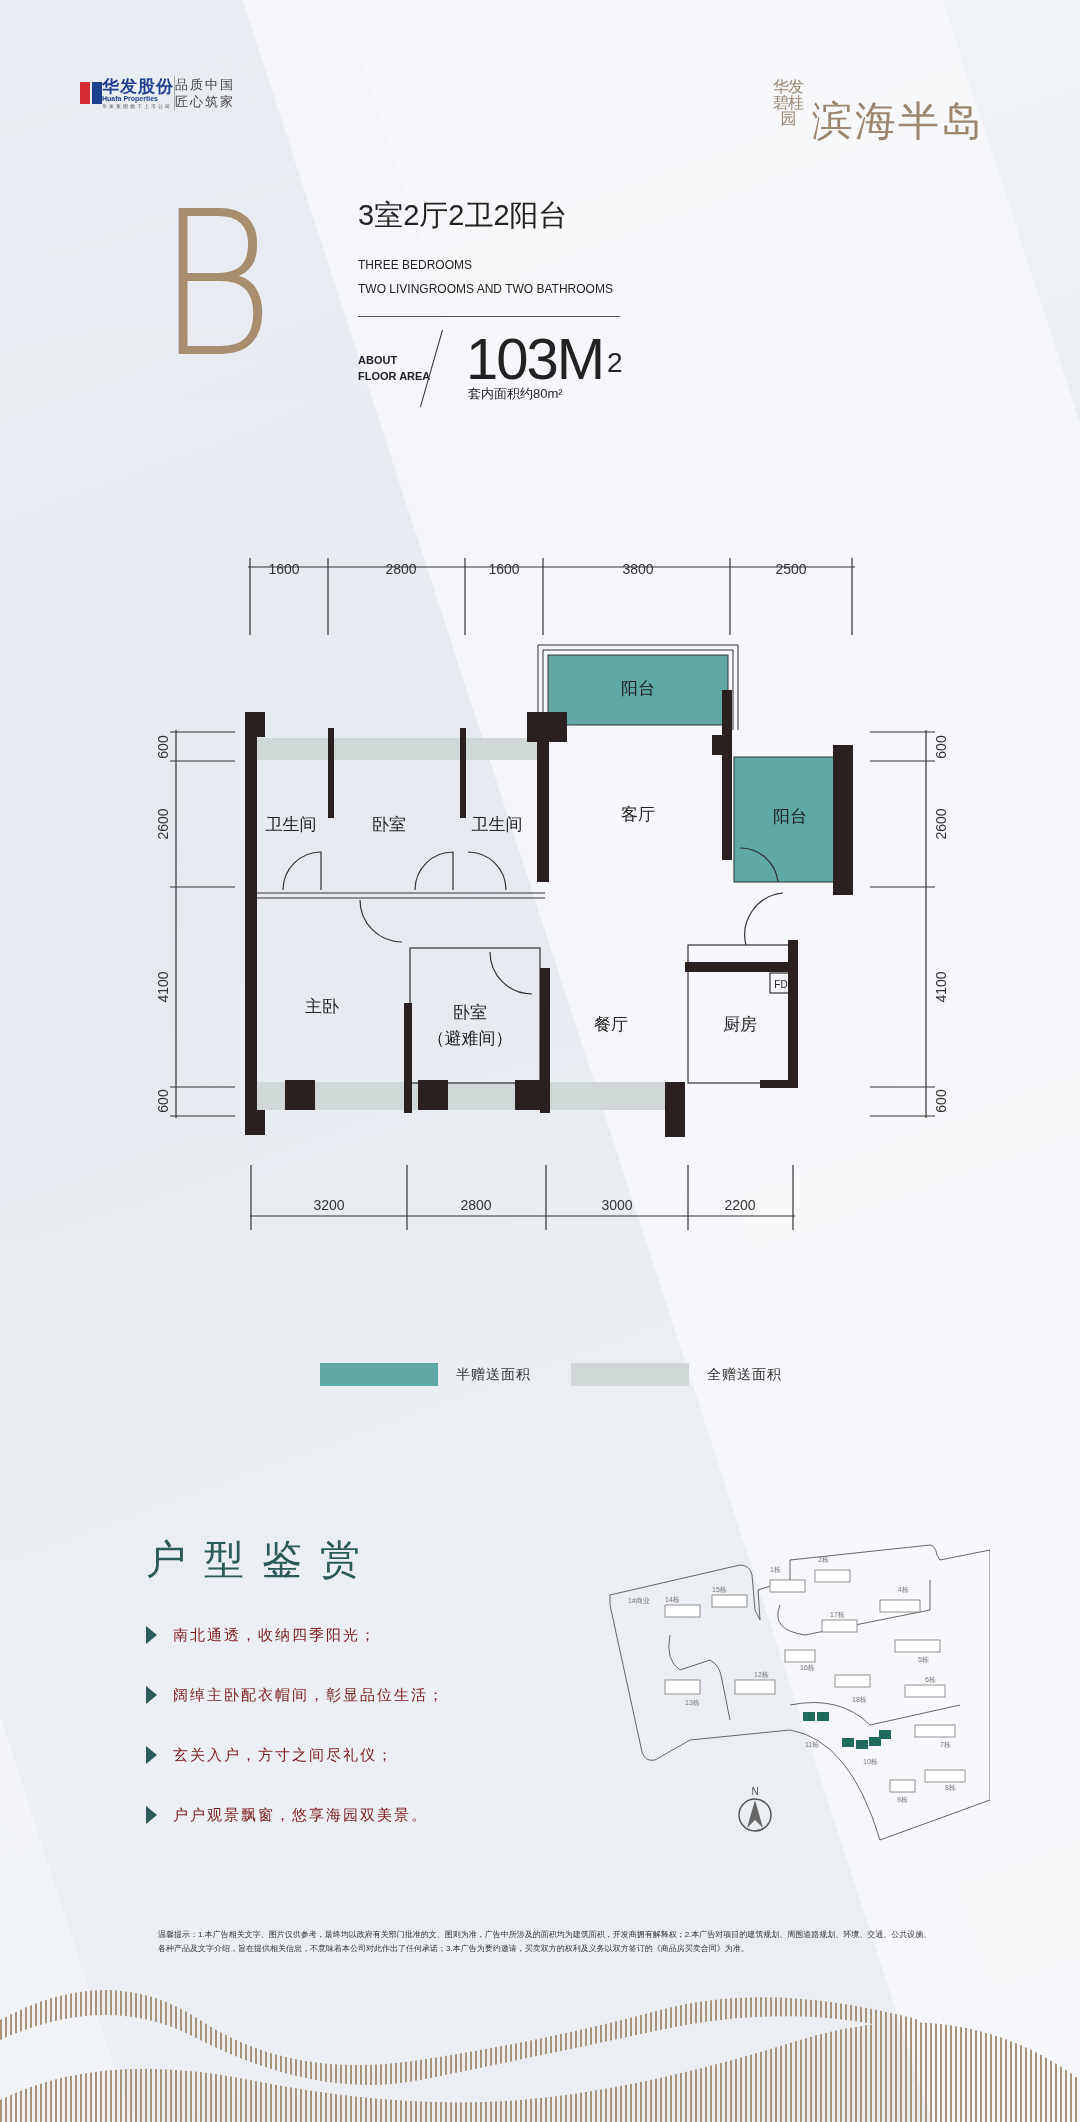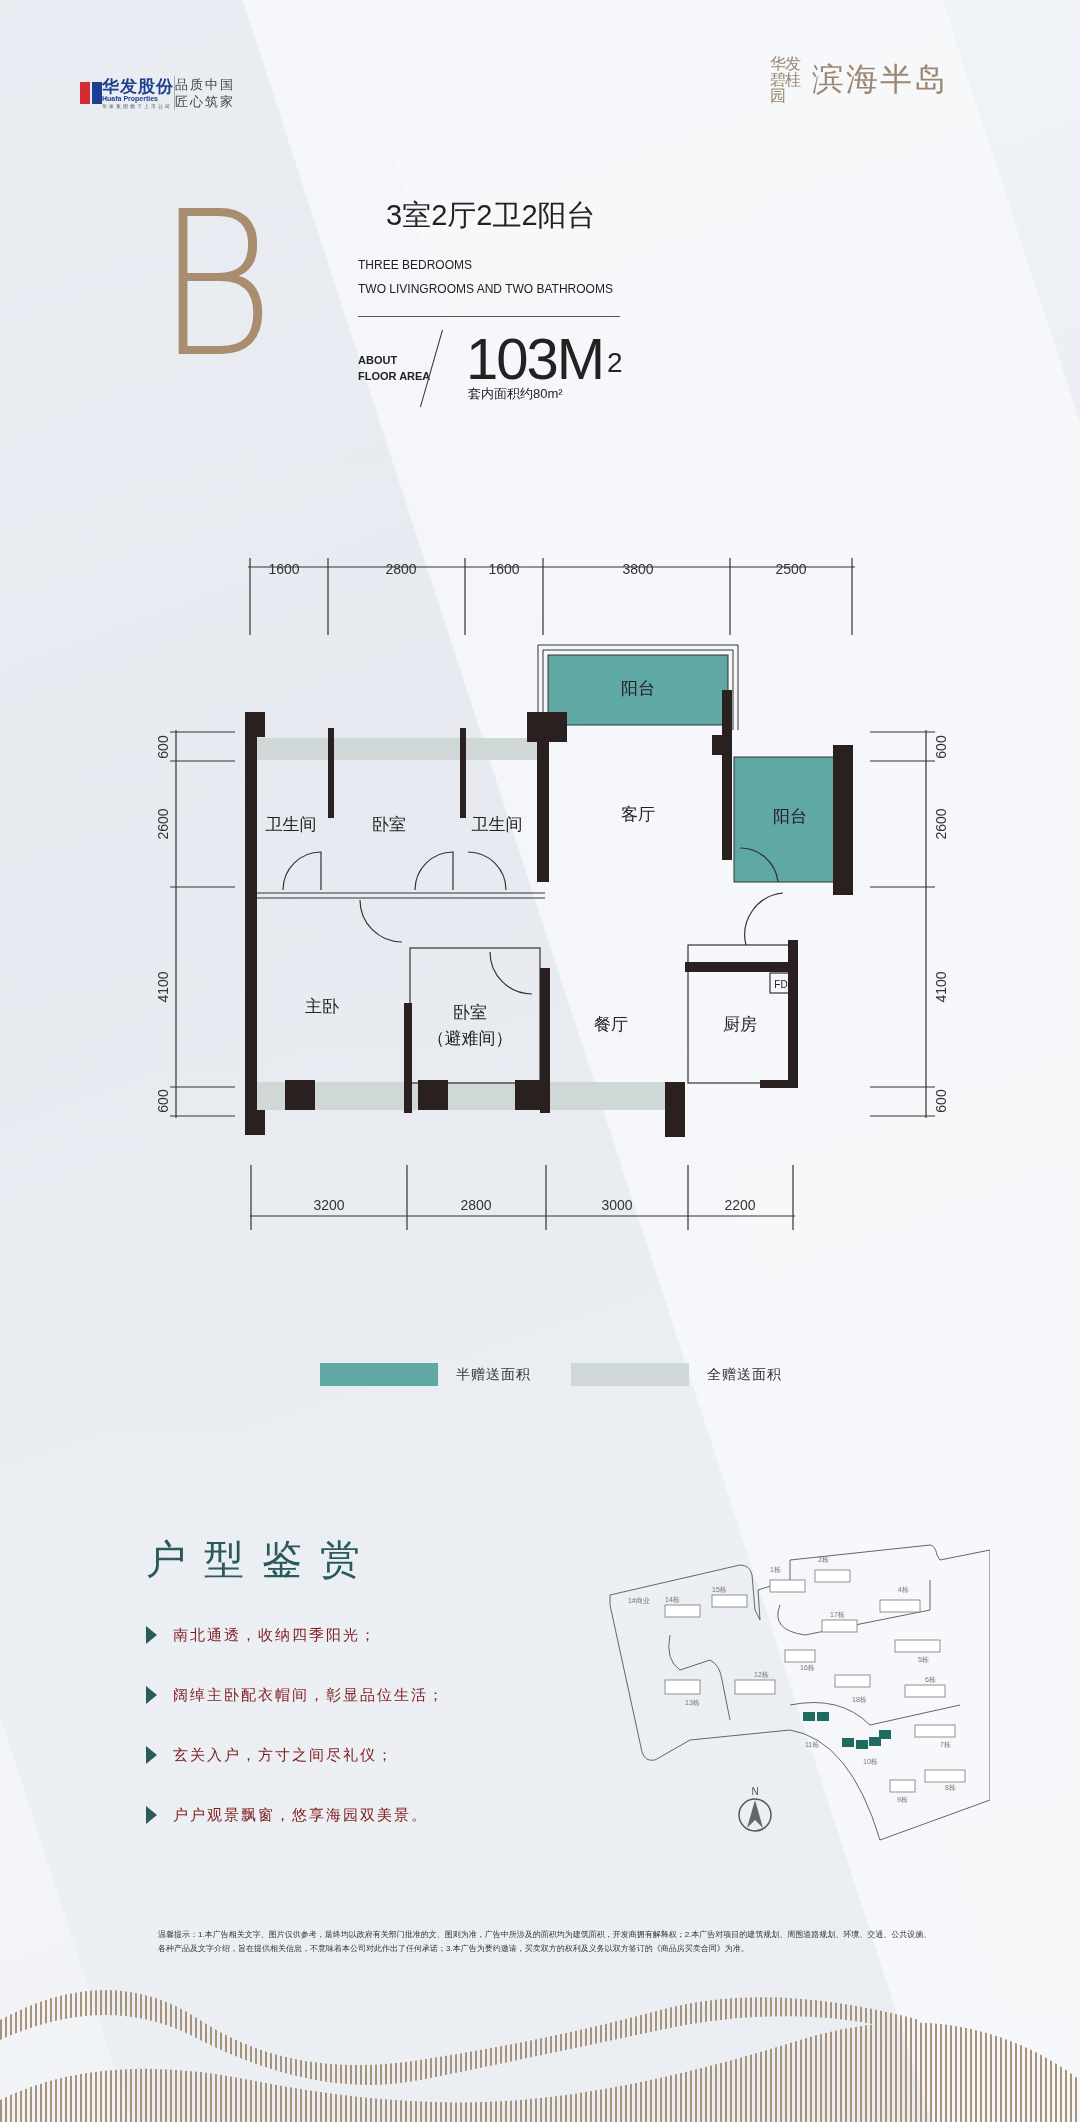--- a/index.html
+++ b/index.html
@@ -14,28 +14,28 @@
   
   .logo{left:80px;top:76px;display:flex;align-items:center;}
   .logo-mark{width:22px;height:22px;position:relative;}
   .logo-mark .r{position:absolute;left:0;top:0;width:10px;height:22px;background:#d62a35;}
   .logo-mark .b{position:absolute;left:12px;top:0;width:10px;height:22px;background:#1d3f8f;}
   .logo-cn{font-size:17px;font-weight:bold;color:#1d3f8f;letter-spacing:1px;line-height:17px;}
   .logo-en{font-size:7px;color:#1d3f8f;font-weight:bold;line-height:8px;}
   .logo-sub{font-size:5px;color:#555;letter-spacing:2px;}
   .logo-div{width:1px;height:34px;background:#aaa;}
   .slogan{font-size:13px;color:#444;line-height:17px;letter-spacing:2px;}
-  .brand{left:770px;top:56px;display:flex;align-items:center;gap:6px;color:#9c8670;}
+  .brand{left:770px;top:56px;display:flex;align-items:center;gap:6px;color:#9c8670;text-align:center;}
   .brand-small{font-size:16px;line-height:16px;width:36px;letter-spacing:-1px;}
-  .brand-big{font-size:32px;letter-spacing:2px;font-weight:300;}
+  .brand-big{font-size:41px;letter-spacing:2px;font-weight:300;margin-top:38px;}
   
   .bigB{left:150px;top:185px;font-size:200px;line-height:200px;color:#a88d6e;font-weight:300;
     font-family:"DejaVu Sans",sans-serif;-webkit-text-stroke:0;}
   .bigB span{display:inline-block;transform:scaleX(0.9);}
-  .t-cn{left:358px;top:196px;font-size:29px;color:#222;letter-spacing:0px;margin-left:28px;}
+  .t-cn{left:358px;top:196px;font-size:29px;color:#222;letter-spacing:0px;}
   .t-en1{left:358px;top:258px;font-size:12px;color:#222;}
   .t-en2{left:358px;top:282px;font-size:12px;color:#222;}
   .t-line{left:358px;top:316px;width:262px;height:1px;background:#555;}
   .t-about{left:358px;top:352px;font-size:11px;color:#222;font-weight:bold;line-height:16px;}
   .t-slash{left:442px;top:330px;width:1px;height:80px;background:#333;transform:rotate(16deg);transform-origin:top;}
   .t-area{left:466px;top:330px;font-size:58px;color:#222;font-weight:300;line-height:58px;letter-spacing:-2px;}
   .t-area sup{font-size:28px;vertical-align:top;position:relative;top:4px;margin-left:4px;}
   .t-inner{left:468px;top:385px;font-size:13px;color:#222;}
   
   .plan{left:0;top:540px;width:1080px;height:700px;}

